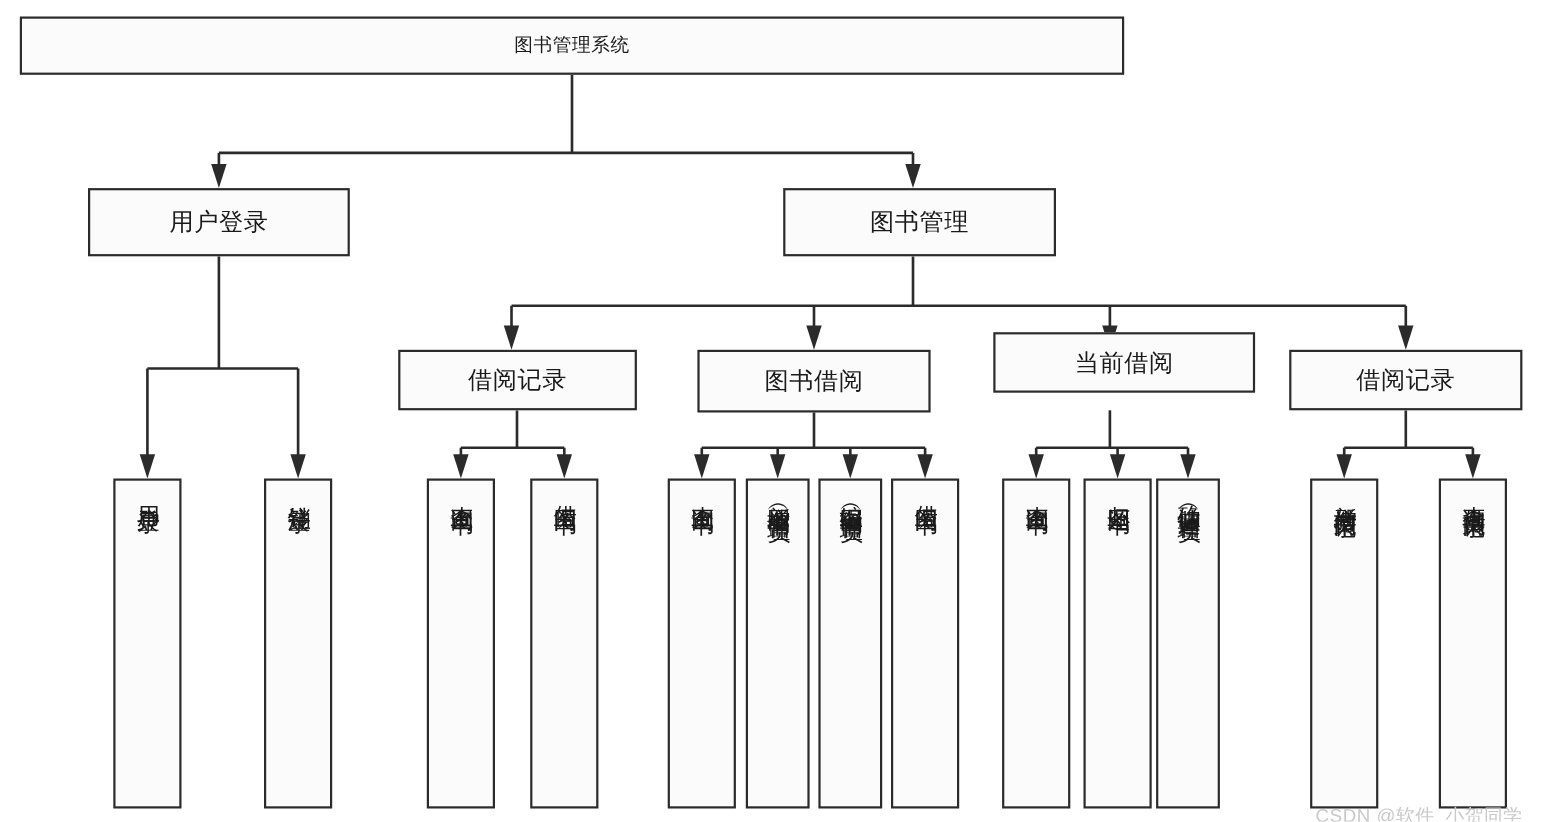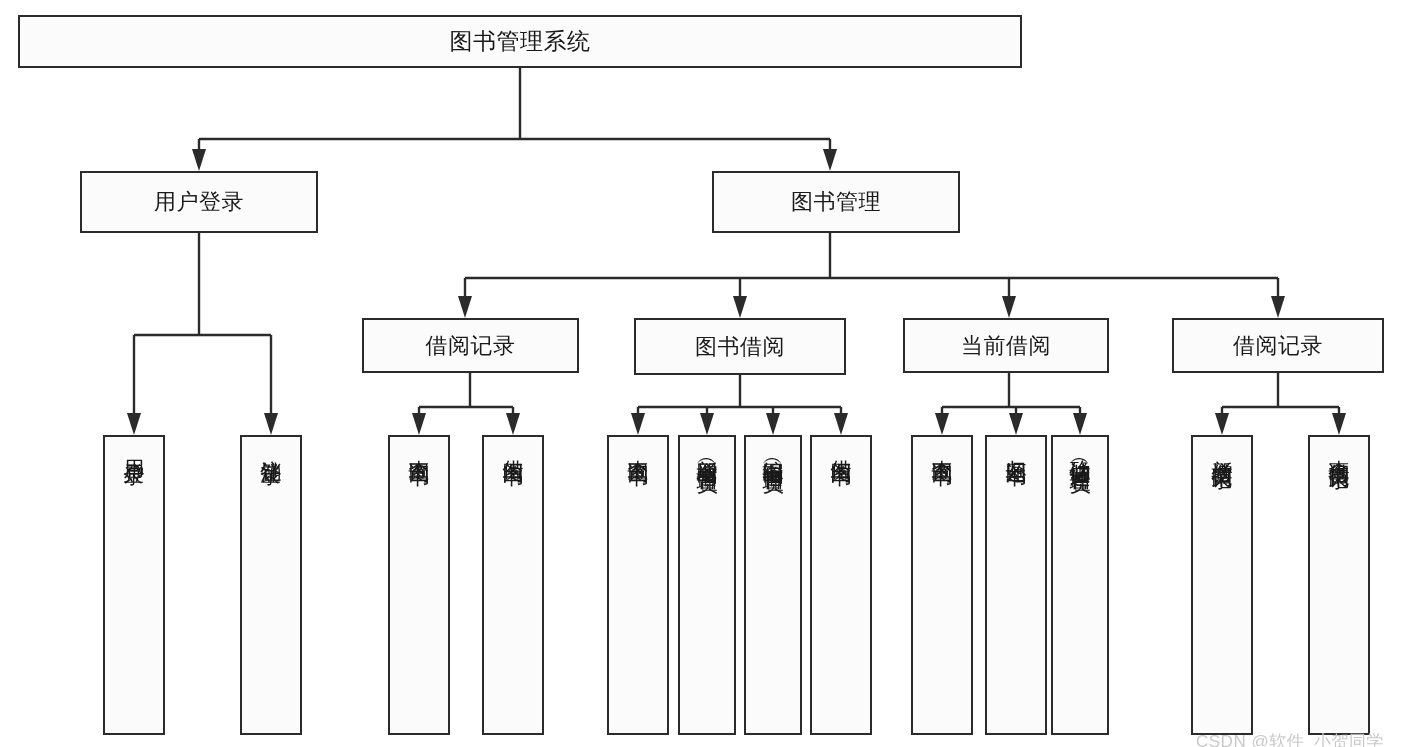--- a/index.html
+++ b/index.html
@@ -32,21 +32,21 @@
     text-align: center;
     line-height: 1.18;
     letter-spacing: 0.5px;
     white-space: pre;
   }
   
   .node.horizontal .node-label {
     writing-mode: horizontal-tb;
     font-size: 22px;
   }
-  .node.root .node-label { font-size: 23px; }
+  .node.root .node-label { font-size: 17px; }
   
   .node.vertical {
     align-items: flex-start;
     justify-content: center;
     padding-top: 6px;
   }
   .node.vertical .node-label {
     writing-mode: vertical-rl;
     text-orientation: upright;
     font-size: 21px;
@@ -149,21 +149,21 @@
       </div>
       <div class="node horizontal" style="left: 712px; top: 171px; width: 248px; height: 62px;">
         <span class="node-label">图书管理</span>
       </div>
       <div class="node horizontal" style="left: 362px; top: 318px; width: 217px; height: 55px;">
         <span class="node-label">借阅记录</span>
       </div>
       <div class="node horizontal" style="left: 634px; top: 318px; width: 212px; height: 57px;">
         <span class="node-label">图书借阅</span>
       </div>
-      <div class="node horizontal" style="left: 903px; top: 318px; width: 206px; height: 55px;">
+      <div class="node horizontal" style="left: 903px; top: 302px; width: 238px; height: 55px;">
         <span class="node-label">当前借阅</span>
       </div>
       <div class="node horizontal" style="left: 1172px; top: 318px; width: 212px; height: 55px;">
         <span class="node-label">借阅记录</span>
       </div>
       <div class="node vertical" style="left: 103px; top: 435px; width: 62px; height: 300px;">
         <span class="node-label">用户登录</span>
       </div>
       <div class="node vertical" style="left: 240px; top: 435px; width: 62px; height: 300px;">
         <span class="node-label">注销登录</span>

